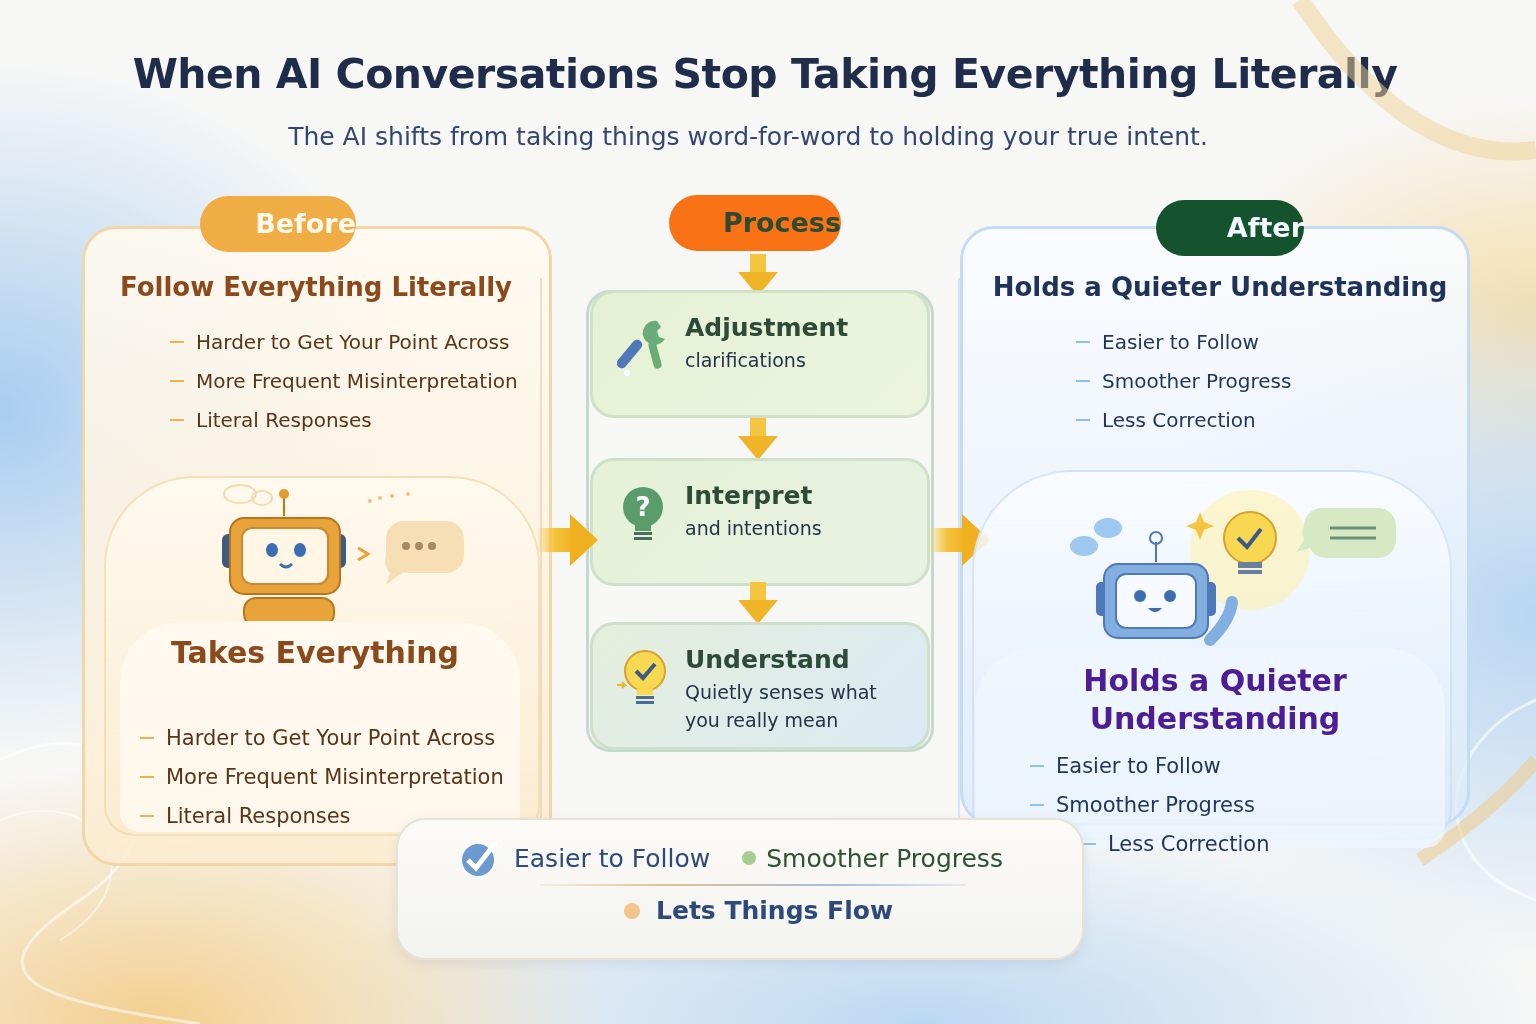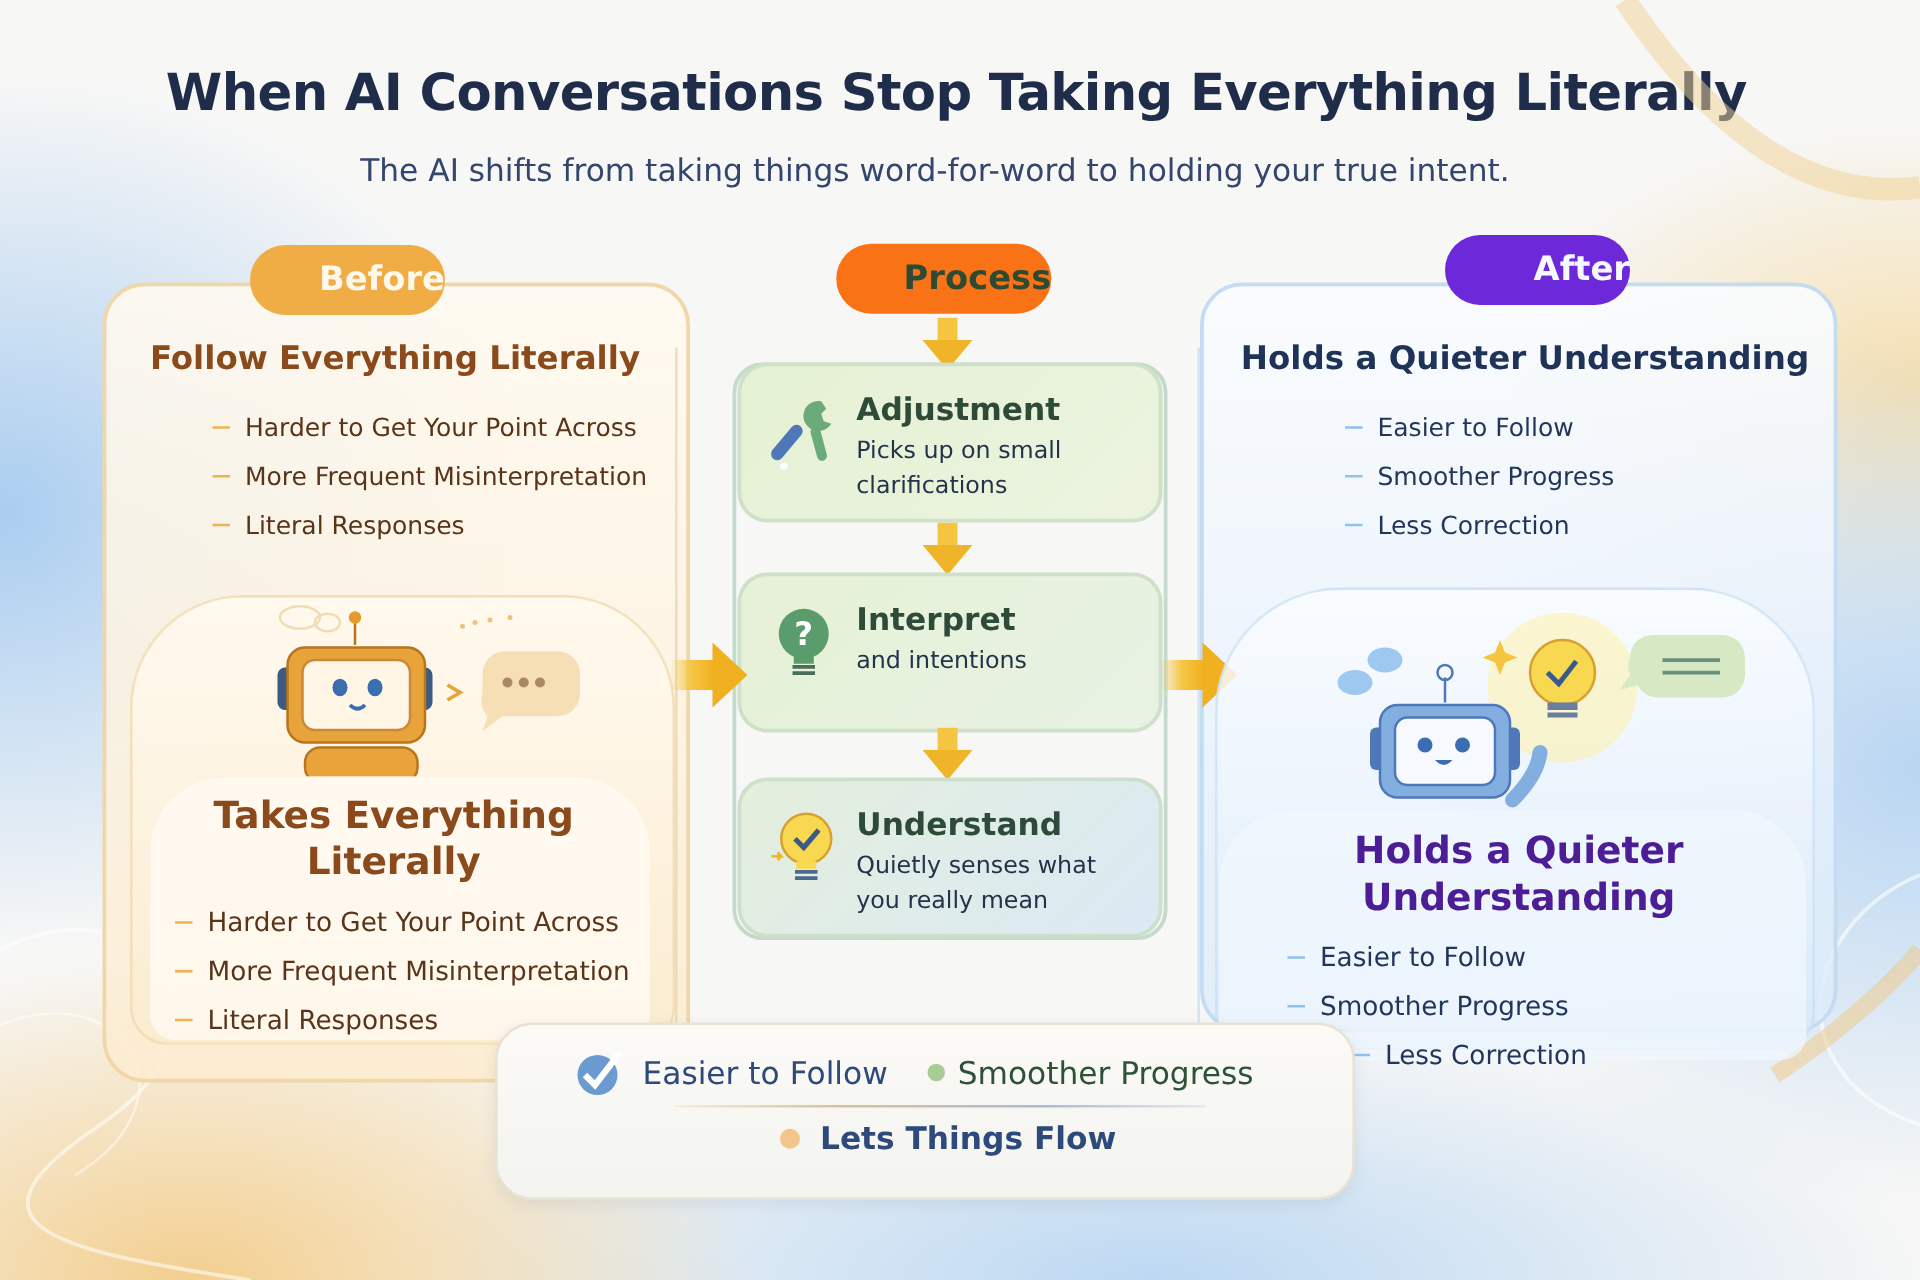--- a/index.html
+++ b/index.html
@@ -41,21 +41,21 @@
     border-color: #c4dcf3;
     background: linear-gradient(180deg, rgba(250,252,255,0.9) 0%, rgba(220,235,250,0.8) 100%);
   }
 
   .pill {
     height: 56px; border-radius: 28px; text-align: right;
     font-size: 27px; font-weight: bold; line-height: 56px;
   }
   .pill-before { left: 200px; top: 196px; width: 156px; background: #f0ad45; color: #fff8ec; }
   .pill-process { left: 669px; top: 195px; width: 172px; background: #f97316; color: #2e4a33; }
-  .pill-after { left: 1156px; top: 188px; width: 148px; background: #6d28d9; color: #f4f9ff; }
+  .pill-after { left: 1156px; top: 200px; width: 148px; background: #14532d; color: #f4f9ff; }
 
   .before-heading {
     left: 96px; top: 272px; width: 440px; text-align: center;
     font-size: 26px; font-weight: bold; color: #8a4a1c;
   }
   .after-heading {
     left: 990px; top: 272px; width: 460px; text-align: center;
     font-size: 26px; font-weight: bold; color: #1f3358;
   }
 
@@ -212,21 +212,20 @@
 
   <path d="M176 45 h60 a18 18 0 0 1 18 18 v16 a18 18 0 0 1 -18 18 h-44 l-16 12 l4 -12 a18 18 0 0 1 -4 -18 v-16 a18 18 0 0 1 18 -18z" fill="#f6dfb5"></path>
   <circle cx="196" cy="70" r="4" fill="#a88866"></circle>
     <circle cx="209" cy="70" r="4" fill="#a88866"></circle>
     <circle cx="222" cy="70" r="4" fill="#a88866"></circle>
   <path d="M148 72 l10 6 l-10 6" stroke="#e8a33a" stroke-width="3" fill="none"></path>
 </svg>
 <div class="abs before-inner"></div>
 <div class="abs before-heading-2">
   <div>Takes Everything</div>
-  <div>Literally</div>
 </div>
 <ul class="abs bullets b-before before-list-2">
   <li style="font-size:21px;">
       <span class="dash"></span>
       <span>Harder to Get Your Point Across</span>
     </li>
   <li style="font-size:21px;">
       <span class="dash"></span>
       <span>More Frequent Misinterpretation</span>
     </li>
@@ -246,21 +245,20 @@
 <div class="abs step step-1">
   <svg class="abs step-icon" viewBox="0 0 56 64">
     <path d="M40 6 a12 12 0 1 0 8 18 l-6 -2 l-2 -6 l4 -4 z" fill="#6bab7a"></path>
     <rect x="34" y="26" width="8" height="28" rx="4" fill="#6bab7a" transform="rotate(-15 38 40)"></rect>
     <rect x="6" y="28" width="10" height="34" rx="5" fill="#4f78b8" transform="rotate(40 20 44)"></rect>
     <circle cx="10" cy="58" r="3" fill="#fff"></circle>
   </svg>
   <div class="abs step-text">
     <div class="step-title">Adjustment</div>
     <div class="step-desc">
-      <div>Picks up on small</div>
       <div>clarifications</div>
     </div>
   </div>
 </div>
 
 <svg class="abs arrow-down" style="left:736px;top:418px;" viewBox="0 0 44 44">
   <rect x="14" y="0" width="16" height="20" fill="#f5c542"></rect>
   <polygon points="2,18 42,18 22,42" fill="#f0b429"></polygon>
 </svg>
 

